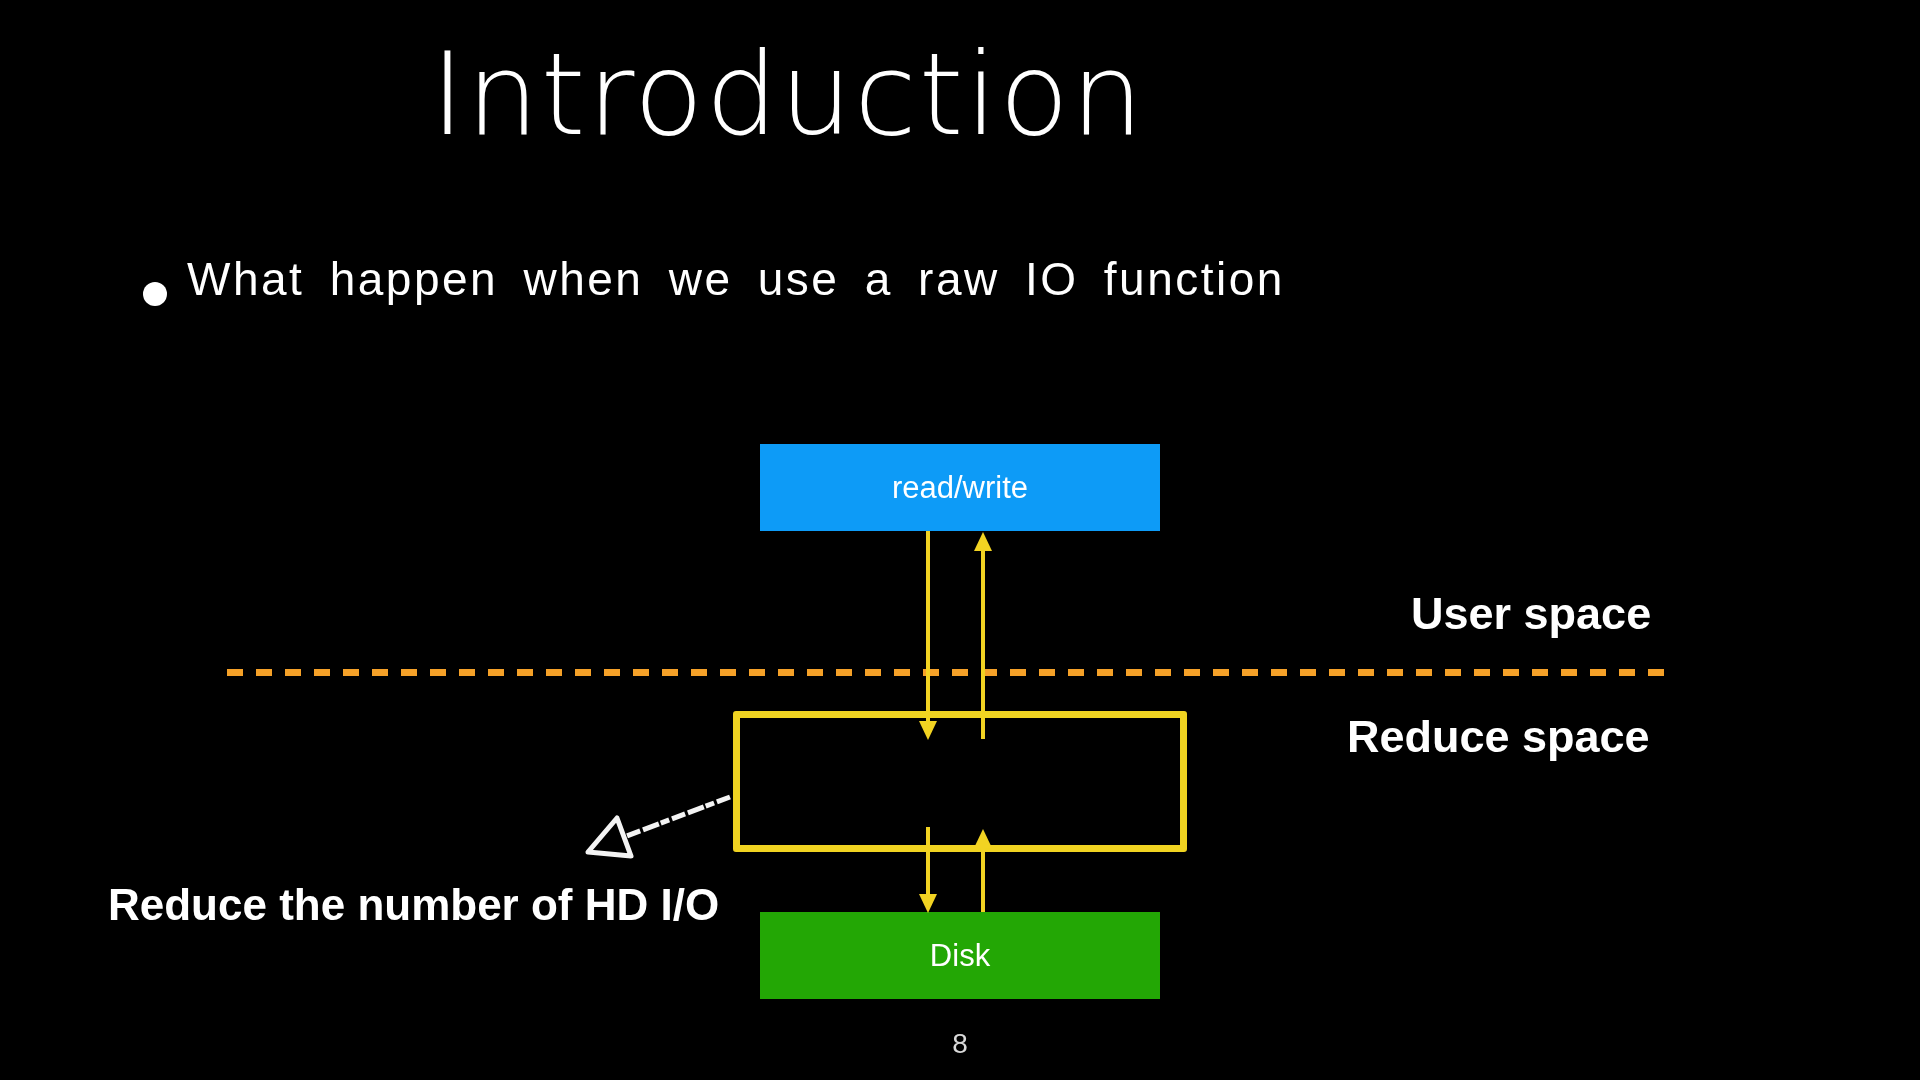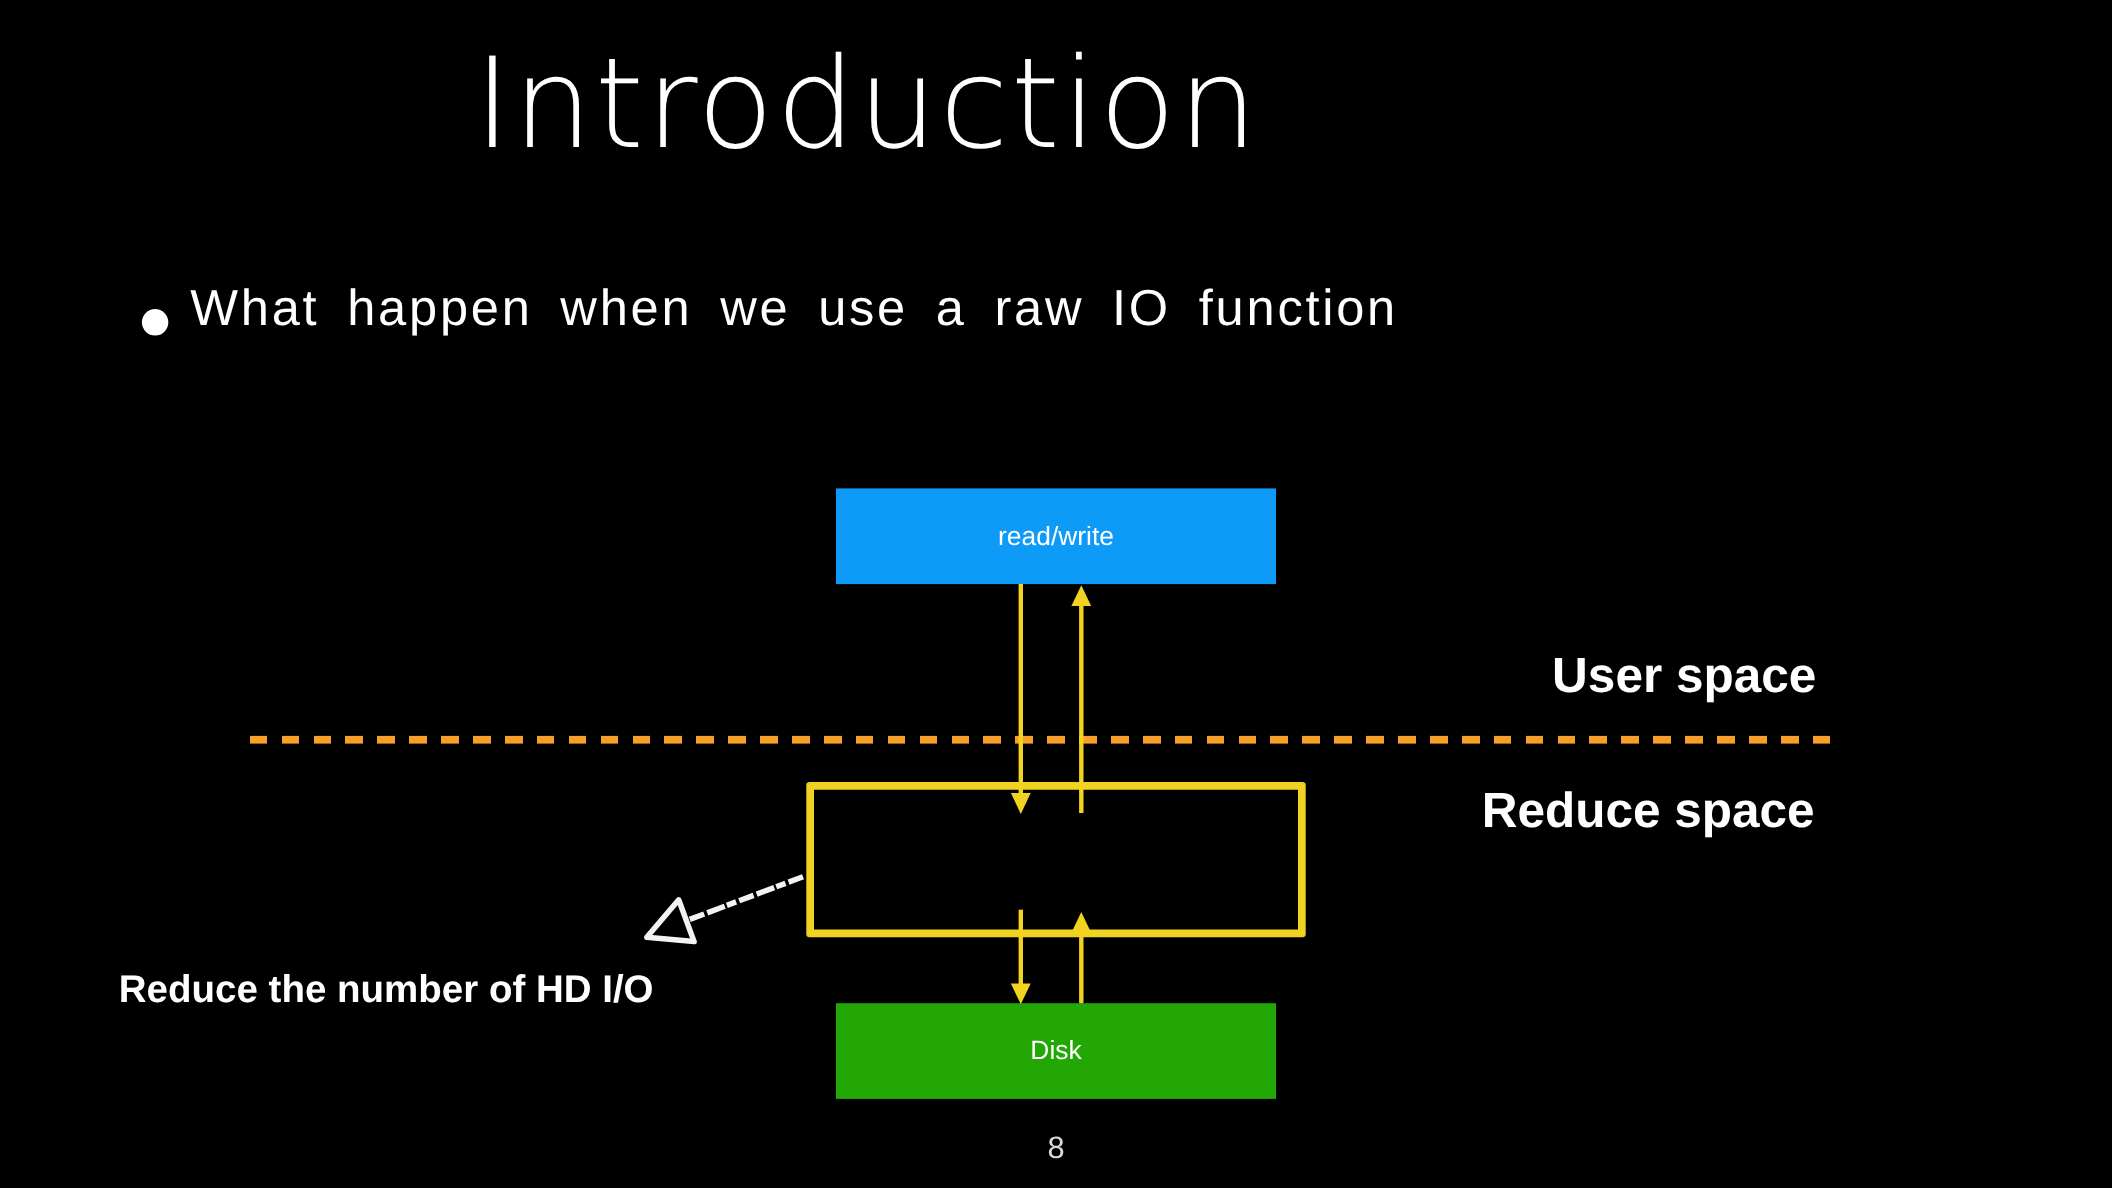--- a/index.html
+++ b/index.html
@@ -16,43 +16,43 @@
     left:0;top:28px;width:1576px;
     text-align:center;
     font-family:"DejaVu Sans","Liberation Sans",sans-serif;
     font-weight:300;
     font-size:114px;
     letter-spacing:2px;
     color:var(--text,#fff);
   }
   .bullet-row{
     position:absolute;
-    left:129px;top:252px;
+    left:143px;top:252px;
     display:flex;
-    align-items:center;
+    align-items:flex-end;
   }
   .bullet-dot{
     width:24px;height:24px;border-radius:50%;
     background:var(--text,#fff);
     margin-top:28px;
     flex:0 0 auto;
   }
   .bullet-text{
     margin-left:20px;
     font-weight:300;
     font-size:46px;
     letter-spacing:2.5px;
     word-spacing:10px;
     white-space:nowrap;
   }
   .dbox{
     position:absolute;
     width:400px;
     display:flex;align-items:center;justify-content:center;
-    font-size:24px;
+    font-size:31px;
     color:#fff;
   }
   .box-readwrite{left:760px;top:444px;height:87px;background:var(--box-blue,#0d9bf7);}
   .box-kernelbuffer{left:760px;top:739px;height:88px;background:var(--box-pink,#c5307f);}
   .box-disk{left:760px;top:912px;height:87px;background:var(--box-green,#23a705);}
   .crayon-frame{
     position:absolute;
     left:733px;top:711px;
     width:454px;height:141px;
     box-sizing:border-box;
@@ -74,21 +74,21 @@
     font-size:45px;
     white-space:nowrap;
     color:var(--text,#fff);
   }
   .label-user{left:1371px;top:588px;margin-left:40px;}
   .label-kernel{left:1347px;top:711px;}
   .annotation{
     position:absolute;
     left:108px;top:880px;
     font-weight:bold;
-    font-size:35px;
+    font-size:44px;
     white-space:nowrap;
     color:var(--text,#fff);
   }
   .page-number{
     position:absolute;
     left:0;top:1028px;width:1920px;
     text-align:center;
     font-size:28px;
     color:var(--page-gray,#d9d9d9);
   }

